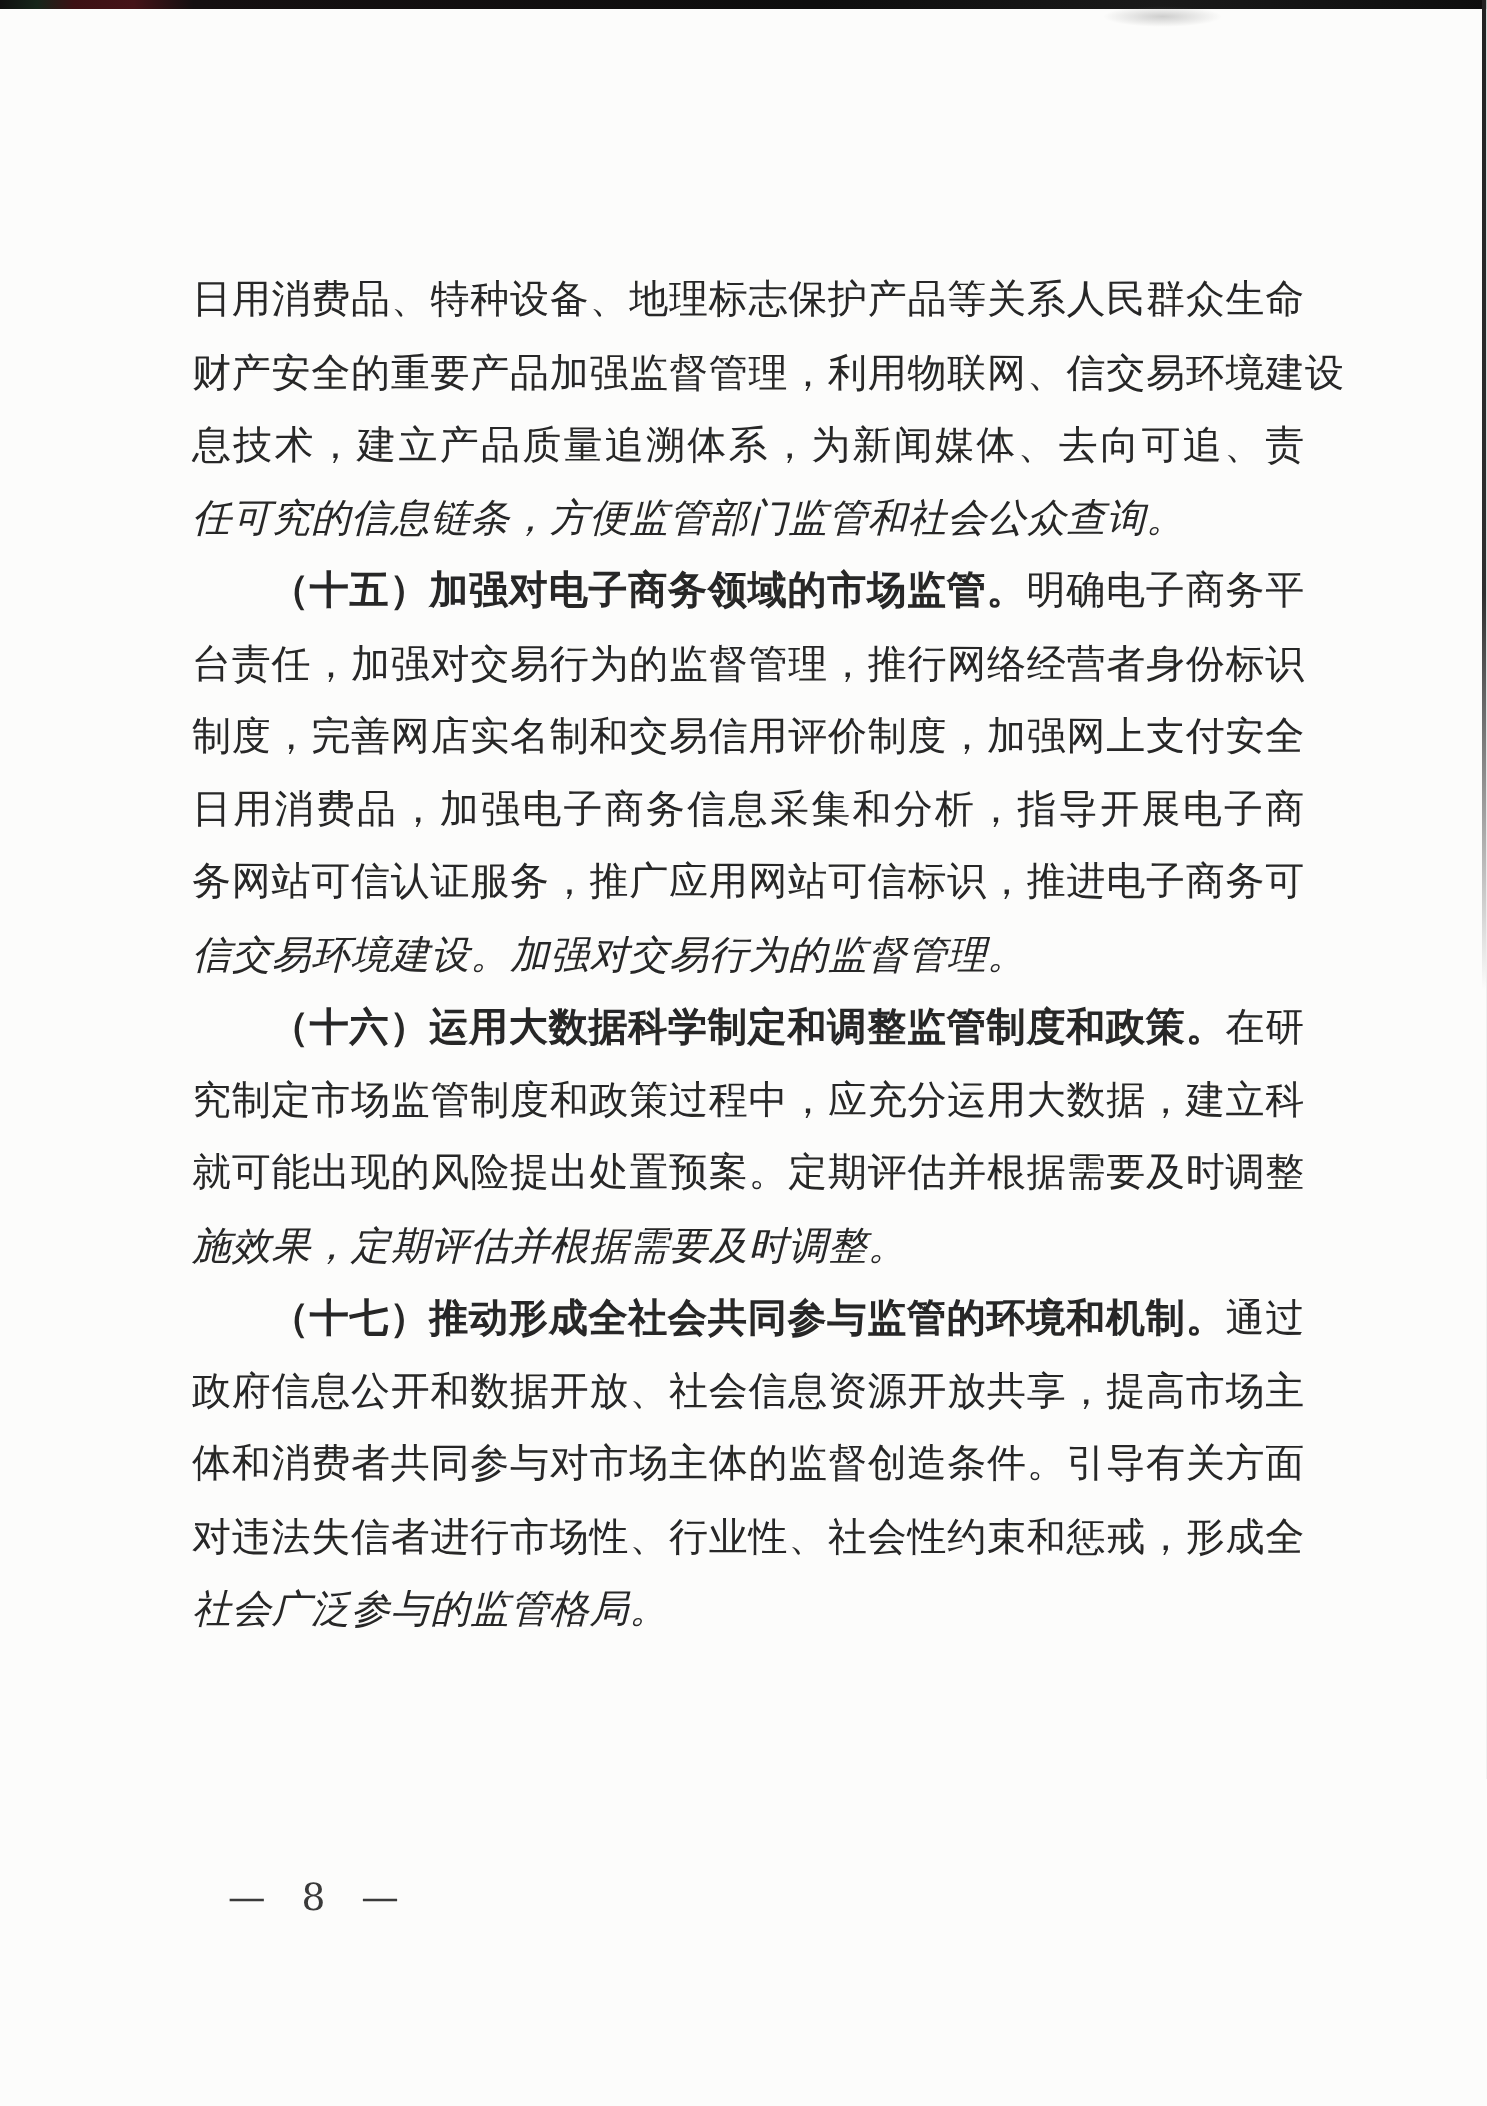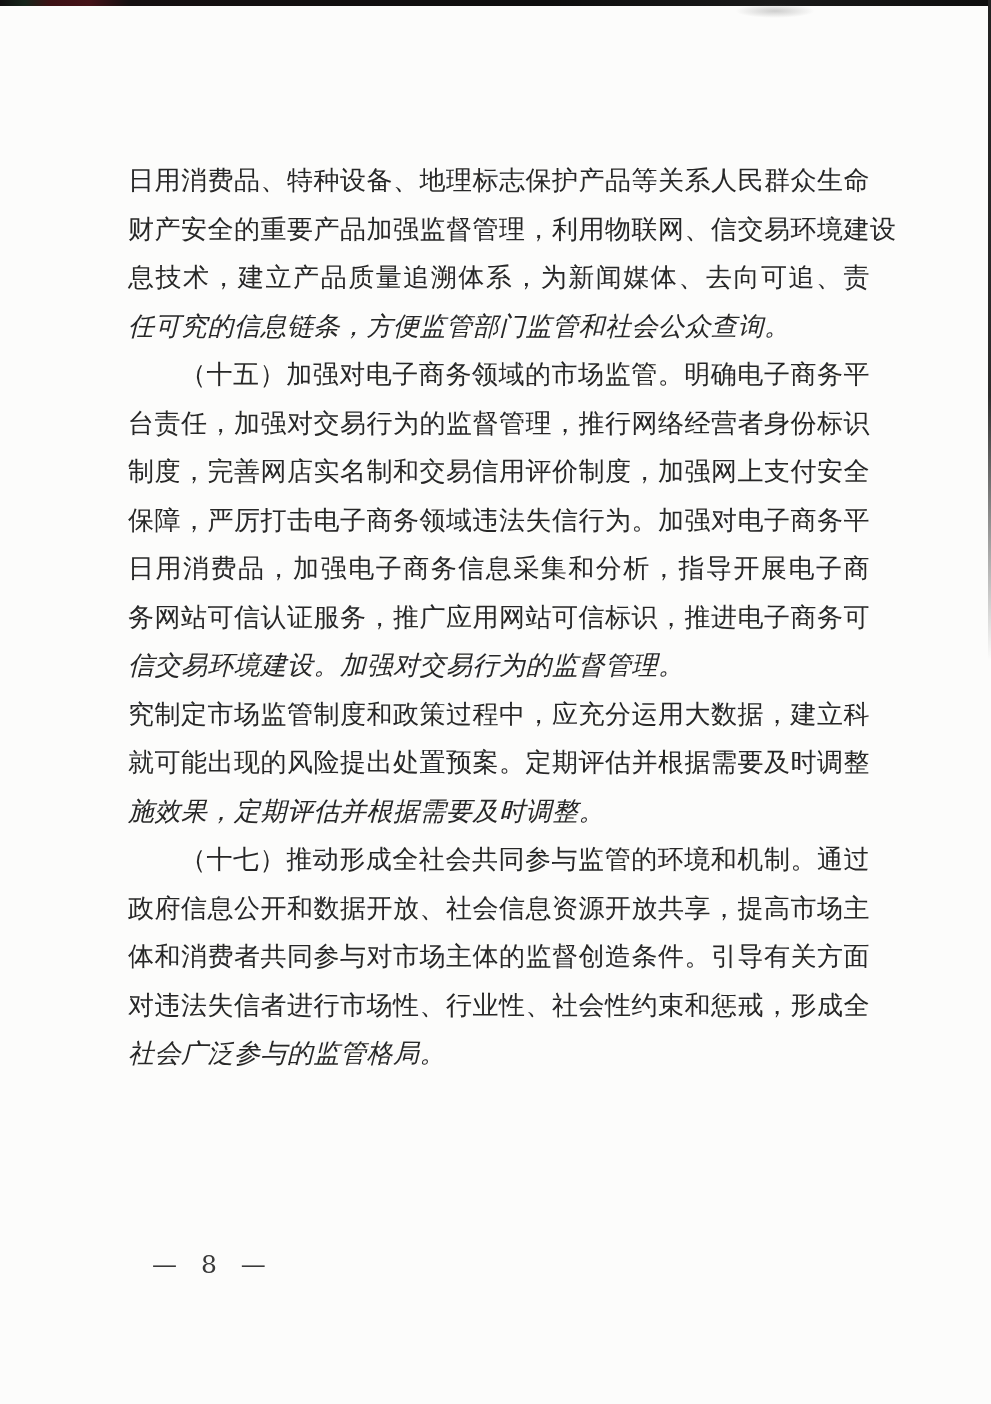--- a/index.html
+++ b/index.html
@@ -37,21 +37,21 @@
   
   .scan-smudge {
     position: absolute;
     top: 4px; left: 735px;
     width: 80px; height: 14px;
     background: radial-gradient(ellipse at center, rgba(120,120,120,0.35), rgba(120,120,120,0) 70%);
   }
   .text-block {
     position: absolute;
     left: 128px;
-    top: 156px;
+    top: 176px;
     width: 742px;
     color: #272727;
     font-size: 26px;
   }
   .line {
     height: 48.5px;
     line-height: 48.5px;
     white-space: nowrap;
     text-align: justify;
     text-align-last: justify;
@@ -59,21 +59,21 @@
   }
   .line.last {
     text-align: left;
     text-align-last: left;
     font-style: italic;
   }
   .line.indent {
     text-indent: 2em;
   }
   .head {
-    font-weight: 400;
+    font-weight: 700;
   }
   .footer {
     position: absolute;
     left: 152px;
     top: 1250px;
     font-size: 25px;
     color: #3a3a3a;
     letter-spacing: 2px;
     word-spacing: 12px;
     font-family: "DejaVu Serif", serif;
@@ -91,25 +91,25 @@
   <main class="text-block">
 
     <div class="line">日用消费品、特种设备、地理标志保护产品等关系人民群众生命</div>
     <div class="line">财产安全的重要产品加强监督管理，利用物联网、信交易环境建设</div>
     <div class="line">息技术，建立产品质量追溯体系，为新闻媒体、去向可追、责</div>
     <div class="line last">任可究的信息链条，方便监管部门监管和社会公众查询。</div>
 
     <div class="line indent"><span class="head">（十五）加强对电子商务领域的市场监管。</span><span>明确电子商务平</span></div>
     <div class="line">台责任，加强对交易行为的监督管理，推行网络经营者身份标识</div>
     <div class="line">制度，完善网店实名制和交易信用评价制度，加强网上支付安全</div>
-    <div class="line">保障，严厉打击电子商务领域违法失信行为。加强对电子商务平</div>
     <div class="line">日用消费品，加强电子商务信息采集和分析，指导开展电子商</div>
     <div class="line">务网站可信认证服务，推广应用网站可信标识，推进电子商务可</div>
     <div class="line last">信交易环境建设。加强对交易行为的监督管理。</div>
 
+    <div class="line indent"><span class="head">（十六）运用大数据科学制定和调整监管制度和政策。</span><span>在研</span></div>
     <div class="line">究制定市场监管制度和政策过程中，应充分运用大数据，建立科</div>
     <div class="line">就可能出现的风险提出处置预案。定期评估并根据需要及时调整</div>
     <div class="line last">施效果，定期评估并根据需要及时调整。</div>
 
     <div class="line indent"><span class="head">（十七）推动形成全社会共同参与监管的环境和机制。</span><span>通过</span></div>
     <div class="line">政府信息公开和数据开放、社会信息资源开放共享，提高市场主</div>
     <div class="line">体和消费者共同参与对市场主体的监督创造条件。引导有关方面</div>
     <div class="line">对违法失信者进行市场性、行业性、社会性约束和惩戒，形成全</div>
     <div class="line last">社会广泛参与的监管格局。</div>
 

